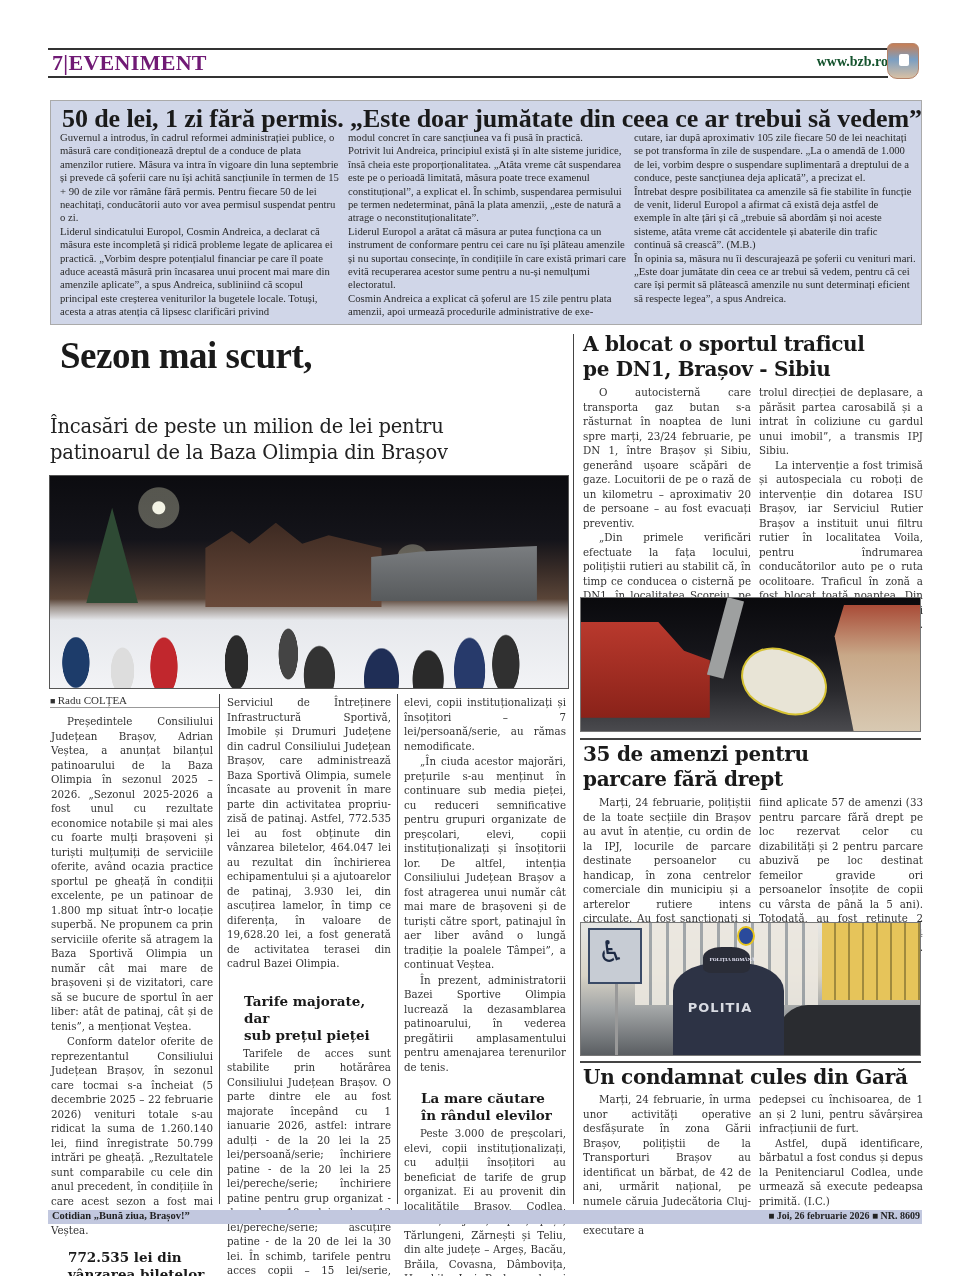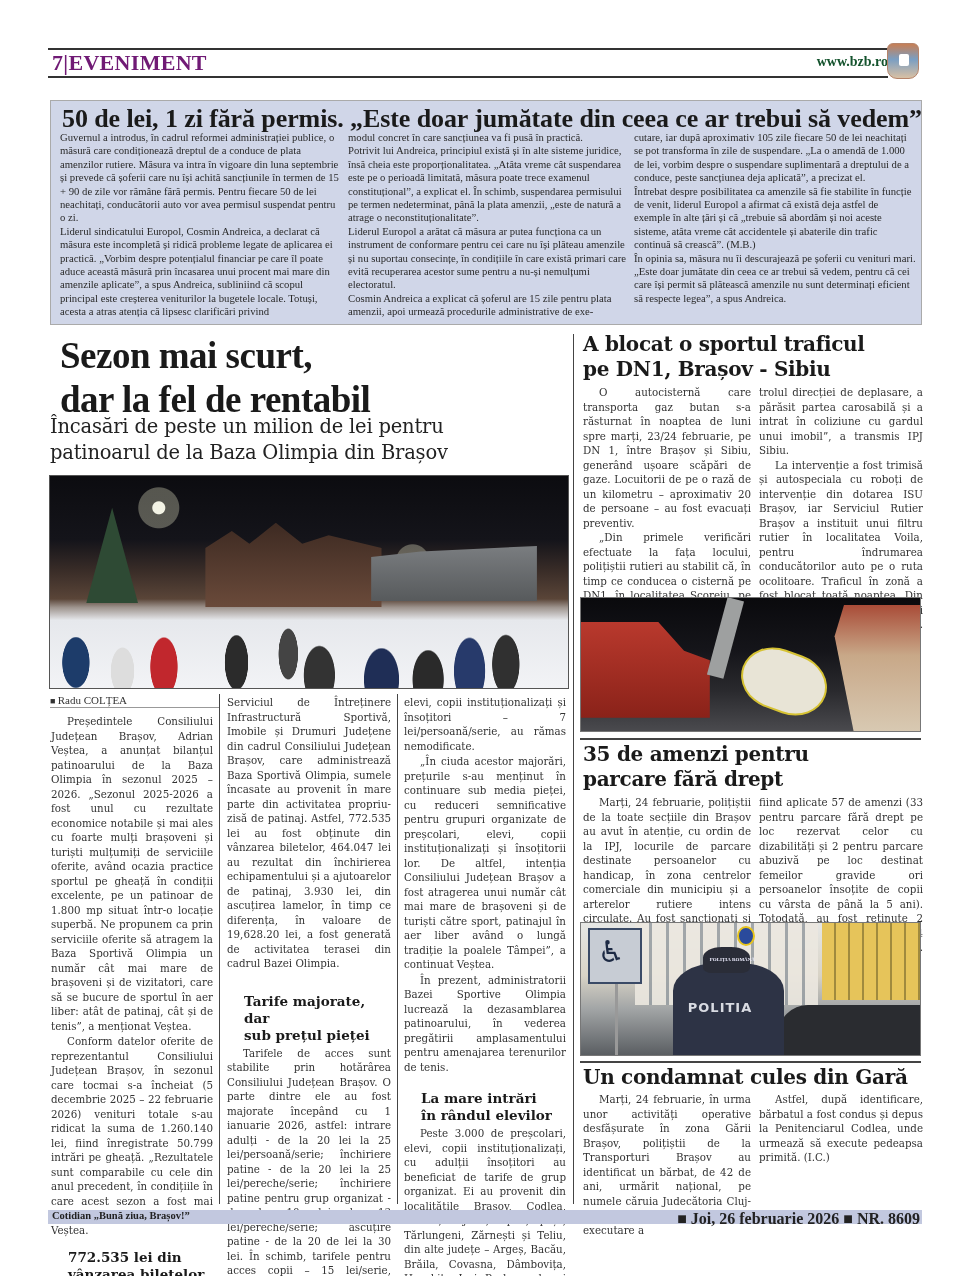--- a/index.html
+++ b/index.html
@@ -79,21 +79,21 @@
   .pol-head { position: absolute; left: 36%; top: 18%; width: 14%; height: 20%; background: #2a2d38; border-radius: 40% 40% 20% 20%; }
   .pol-label { position: absolute; left: 31.5%; top: 58%; font-family: "DejaVu Sans", sans-serif; font-weight: bold; font-size: 13px; color: #d8dbe2; letter-spacing: 1px; }
   .pol-crest { position: absolute; left: 46%; top: 2%; width: 18px; height: 20px; background: #2a4a9c; border-radius: 50%; border: 2px solid #e7c41c; }
   .pol-crest-text { position: absolute; left: 38%; top: 26%; font-family: "Liberation Serif", serif; font-weight: bold; font-size: 5px; color: #eef; }
 
   .hline { position: absolute; height: 2px; background: #444; }
 
   
   .footer { position: absolute; left: 48px; top: 1210px; width: 874px; height: 14px; background: #c2c8df; }
   .footer-left { position: absolute; left: 52px; top: 1210px; font-family: "Liberation Serif", serif; font-weight: bold; font-size: 10.5px; color: #222; }
-  .footer-right { position: absolute; right: 50px; top: 1210px; font-family: "Liberation Serif", serif; font-weight: bold; font-size: 16px; color: #222; }
+  .footer-right { position: absolute; right: 50px; top: 1210px; font-family: "Liberation Serif", serif; font-weight: bold; font-size: 10px; color: #222; }
 </style>
 </head>
 <body>
 
 <div class="hdr-line-top"></div>
 <div class="hdr-left">7|EVENIMENT</div>
 <div class="hdr-url">www.bzb.ro</div>
 <div class="hdr-logo"></div>
 <div class="hdr-line-bot"></div>
 
@@ -110,21 +110,20 @@
   <p>Cosmin Andreica a explicat că șoferul are 15 zile pentru plata amenzii, apoi urmează procedurile administrative de exe-</p>
 </div>
 <div class="topbox-col" style="left:634px; width:282px;">
   <p>cutare, iar după aproximativ 105 zile fiecare 50 de lei neachitați se pot transforma în zile de suspendare. „La o amendă de 1.000 de lei, vorbim despre o suspendare suplimentară a dreptului de a conduce, peste sancțiunea deja aplicată”, a precizat el.</p>
   <p>Întrebat despre posibilitatea ca amenzile să fie stabilite în funcție de venit, liderul Europol a afirmat că există deja astfel de exemple în alte țări și că „trebuie să abordăm și noi aceste sisteme, atâta vreme cât accidentele și abaterile din trafic continuă să crească”. (M.B.)</p>
   <p>În opinia sa, măsura nu îi descurajează pe șoferii cu venituri mari. „Este doar jumătate din ceea ce ar trebui să vedem, pentru că cei care își permit să plătească amenzile nu sunt determinați eficient să respecte legea”, a spus Andreica.</p>
 </div>
 
 <div class="main-title">
   <div>Sezon mai scurt,</div>
-  <div>dar la fel de rentabil</div>
 </div>
 <div class="main-sub">
   <div>Încasări de peste un milion de lei pentru</div>
   <div>patinoarul de la Baza Olimpia din Brașov</div>
 </div>
 
 <div class="photo-rink">
   <div class="rink-tree"></div>
   <div class="rink-building"></div>
   <div class="rink-castle"></div>
@@ -154,21 +153,21 @@
   <p>Tarifele de acces sunt stabilite prin hotărârea Consiliului Județean Brașov. O parte dintre ele au fost majorate începând cu 1 ianuarie 2026, astfel: intrare adulți - de la 20 lei la 25 lei/persoană/serie; închiriere patine - de la 20 lei la 25 lei/pereche/serie; închiriere patine pentru grup organizat - de la 10 lei la 13 lei/pereche/serie; ascuțire patine - de la 20 de lei la 30 lei. În schimb, tarifele pentru acces copii – 15 lei/serie, închiriere ajutor de patinaj – 15 lei/buc/serie și acces pentru grupuri organizate de preșcolari,</p>
 </div>
 
 <div class="vrule" style="left:397px; top:694px; height:510px;"></div>
 
 <div class="col" style="left:403px; top:694px; width:164px;">
   <p class="noindent">elevi, copii instituționalizați și însoțitori – 7 lei/persoană/serie, au rămas nemodificate.</p>
   <p>„În ciuda acestor majorări, prețurile s-au menținut în continuare sub media pieței, cu reduceri semnificative pentru grupuri organizate de preșcolari, elevi, copii instituționalizați și însoțitorii lor. De altfel, intenția Consiliului Județean Brașov a fost atragerea unui număr cât mai mare de brașoveni și de turiști către sport, patinajul în aer liber având o lungă tradiție la poalele Tâmpei”, a continuat Veștea.</p>
   <p>În prezent, administratorii Bazei Sportive Olimpia lucrează la dezasamblarea patinoarului, în vederea pregătirii amplasamentului pentru amenajarea terenurilor de tenis.</p>
   <div class="col-sub" style="margin-top:16px;">
-    <div>La mare intrări</div>
+    <div>La mare căutare</div>
     <div>în rândul elevilor</div>
   </div>
   <p>Peste 3.000 de preșcolari, elevi, copii instituționalizați, cu adulții însoțitori au beneficiat de tarife de grup organizat. Ei au provenit din localitățile Brașov, Codlea, Săcele, Prejmer, Rupea, Apața, Tărlungeni, Zărnești și Teliu, din alte județe – Argeș, Bacău, Brăila, Covasna, Dâmbovița, Harghita, Iași, Prahova, dar și din București.</p>
 </div>
 
 <div class="vrule" style="left:573px; top:334px; height:870px;"></div>
 
 <div class="r-title" style="top:332px; font-size:20px; line-height:25px;">
   <div>A blocat o sportul traficul</div>
   <div>pe DN1, Brașov - Sibiu</div>
@@ -217,18 +216,19 @@
   <div class="pol-label">POLITIA</div>
 </div>
 
 <div class="hline" style="left:580px; top:1061px; width:341px;"></div>
 
 <div class="r-title" style="top:1065px; font-size:20px; line-height:25px;">Un condamnat cules din Gară</div>
 <div class="r-col" style="left:583px; top:1092px; width:168px;">
   <p>Marți, 24 februarie, în urma unor activități operative desfășurate în zona Gării Brașov, polițiștii de la Transporturi Brașov au identificat un bărbat, de 42 de ani, urmărit național, pe numele căruia Judecătoria Cluj-Napoca a emis un mandat de executare a</p>
 </div>
 <div class="r-col" style="left:759px; top:1092px; width:164px;">
+  <p style="text-indent:0">pedepsei cu închisoarea, de 1 an și 2 luni, pentru săvârșirea infracțiunii de furt.</p>
   <p>Astfel, după identificare, bărbatul a fost condus și depus la Penitenciarul Codlea, unde urmează să execute pedeapsa primită. (I.C.)</p>
 </div>
 
 <div class="footer"></div>
 <div class="footer-left">Cotidian „Bună ziua, Brașov!”</div>
 <div class="footer-right">■ Joi, 26 februarie 2026 ■ NR. 8609</div>
 
 </body></html>

